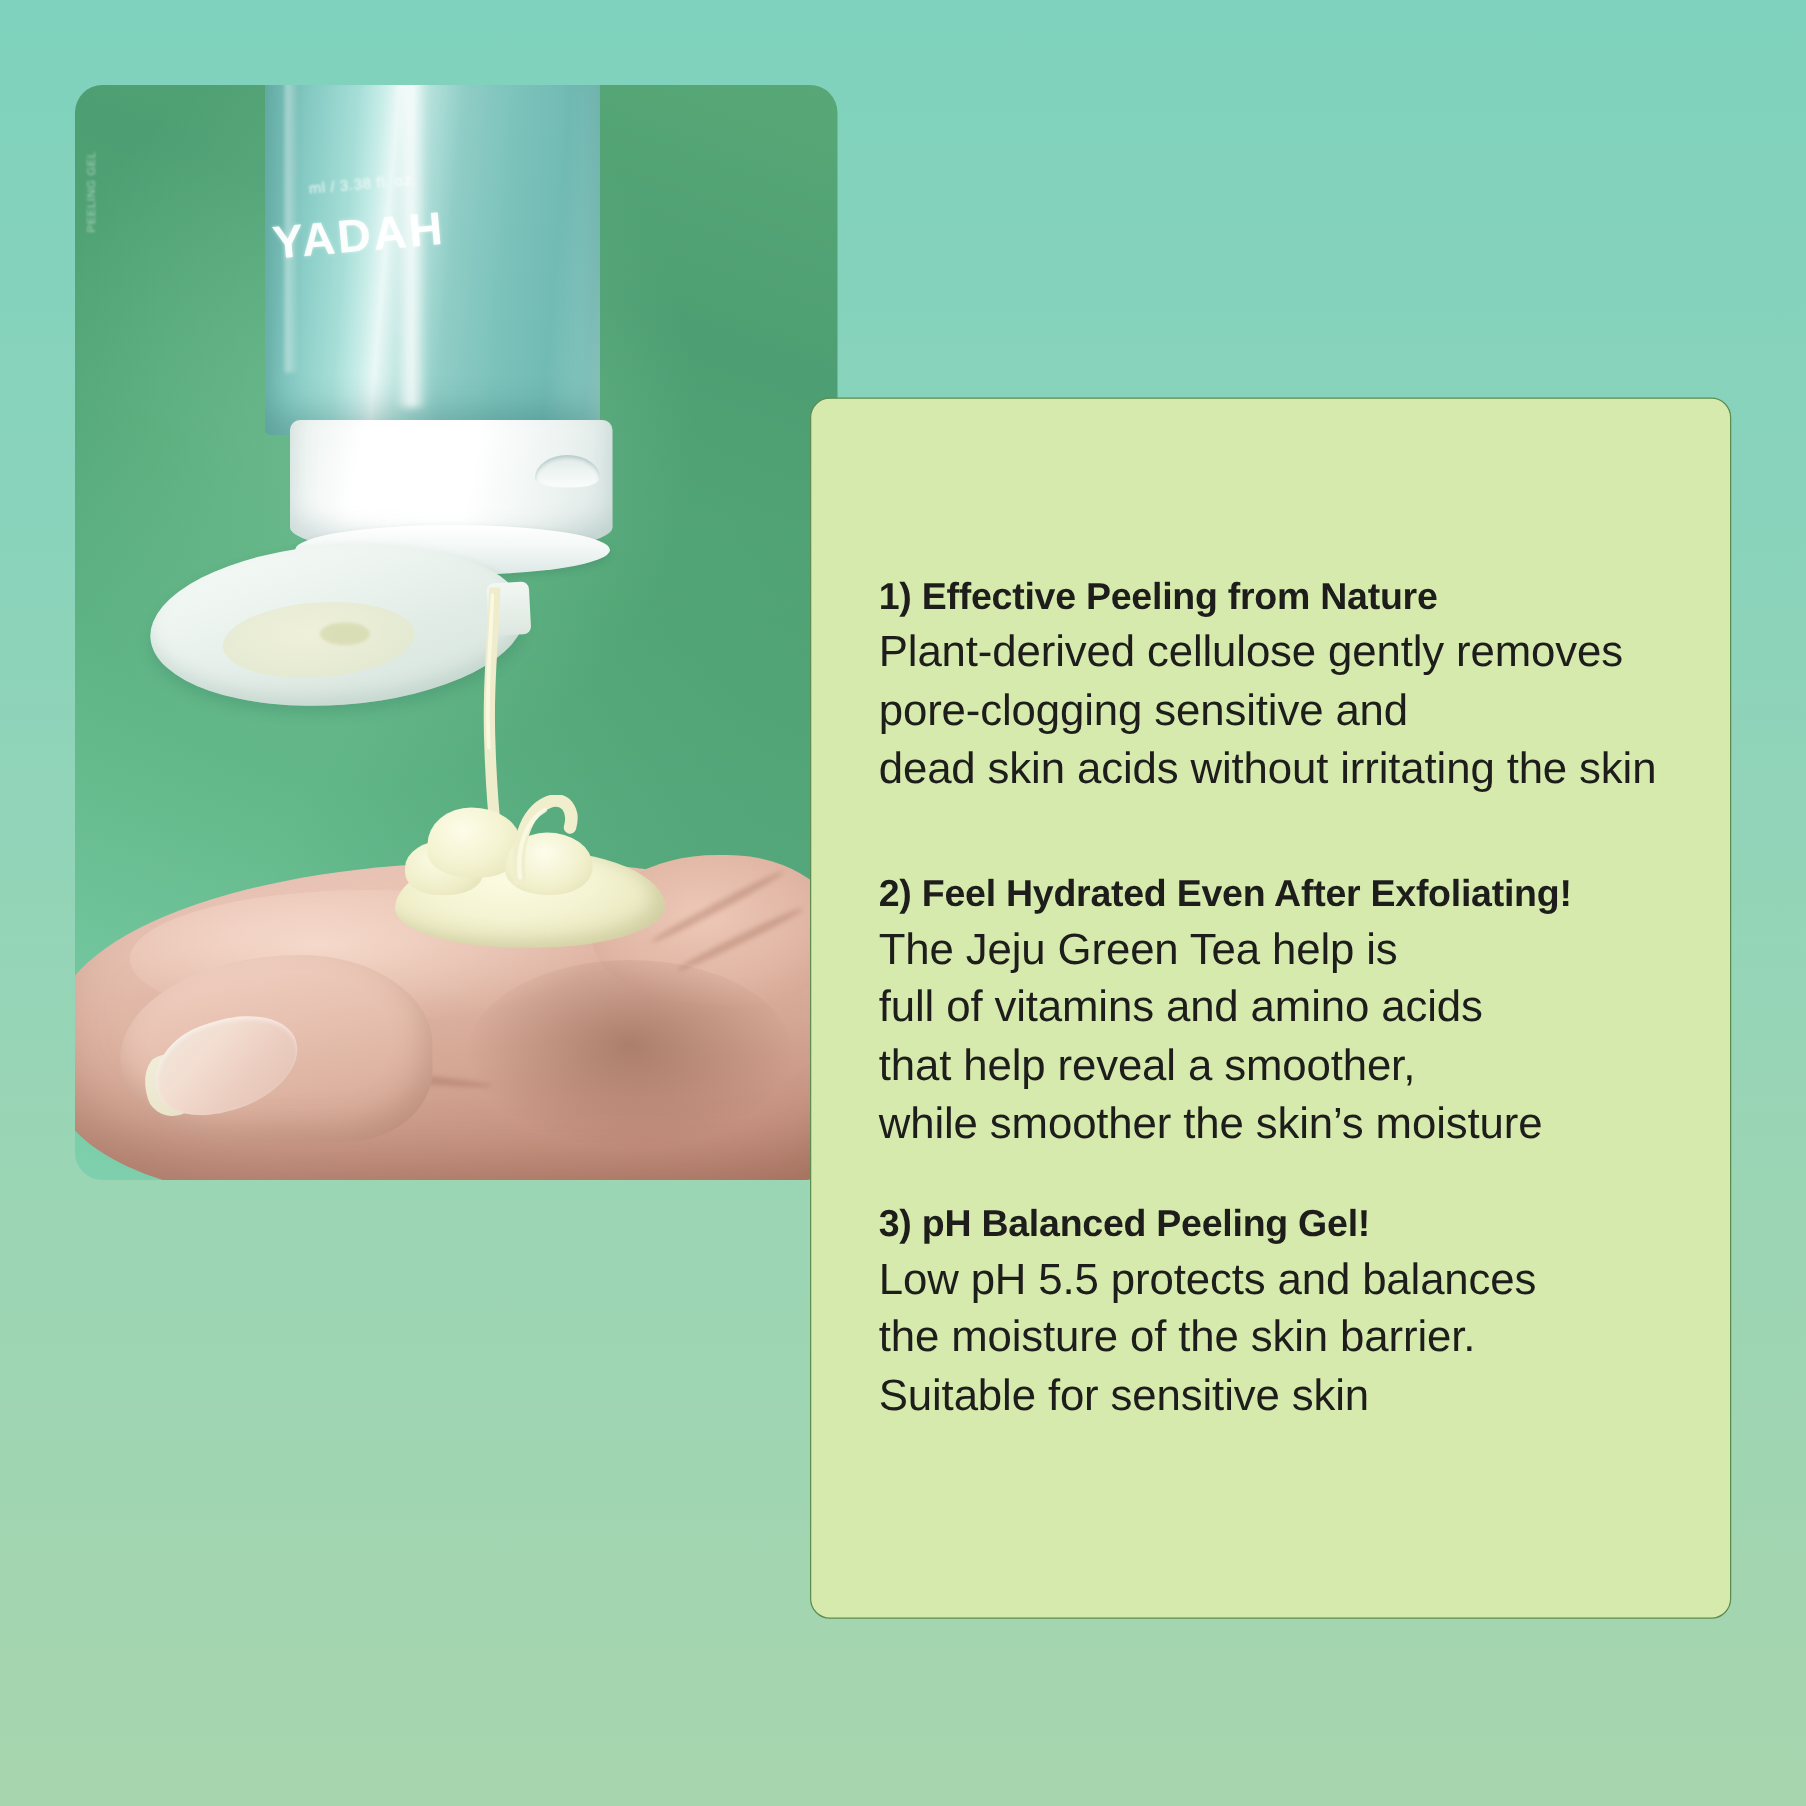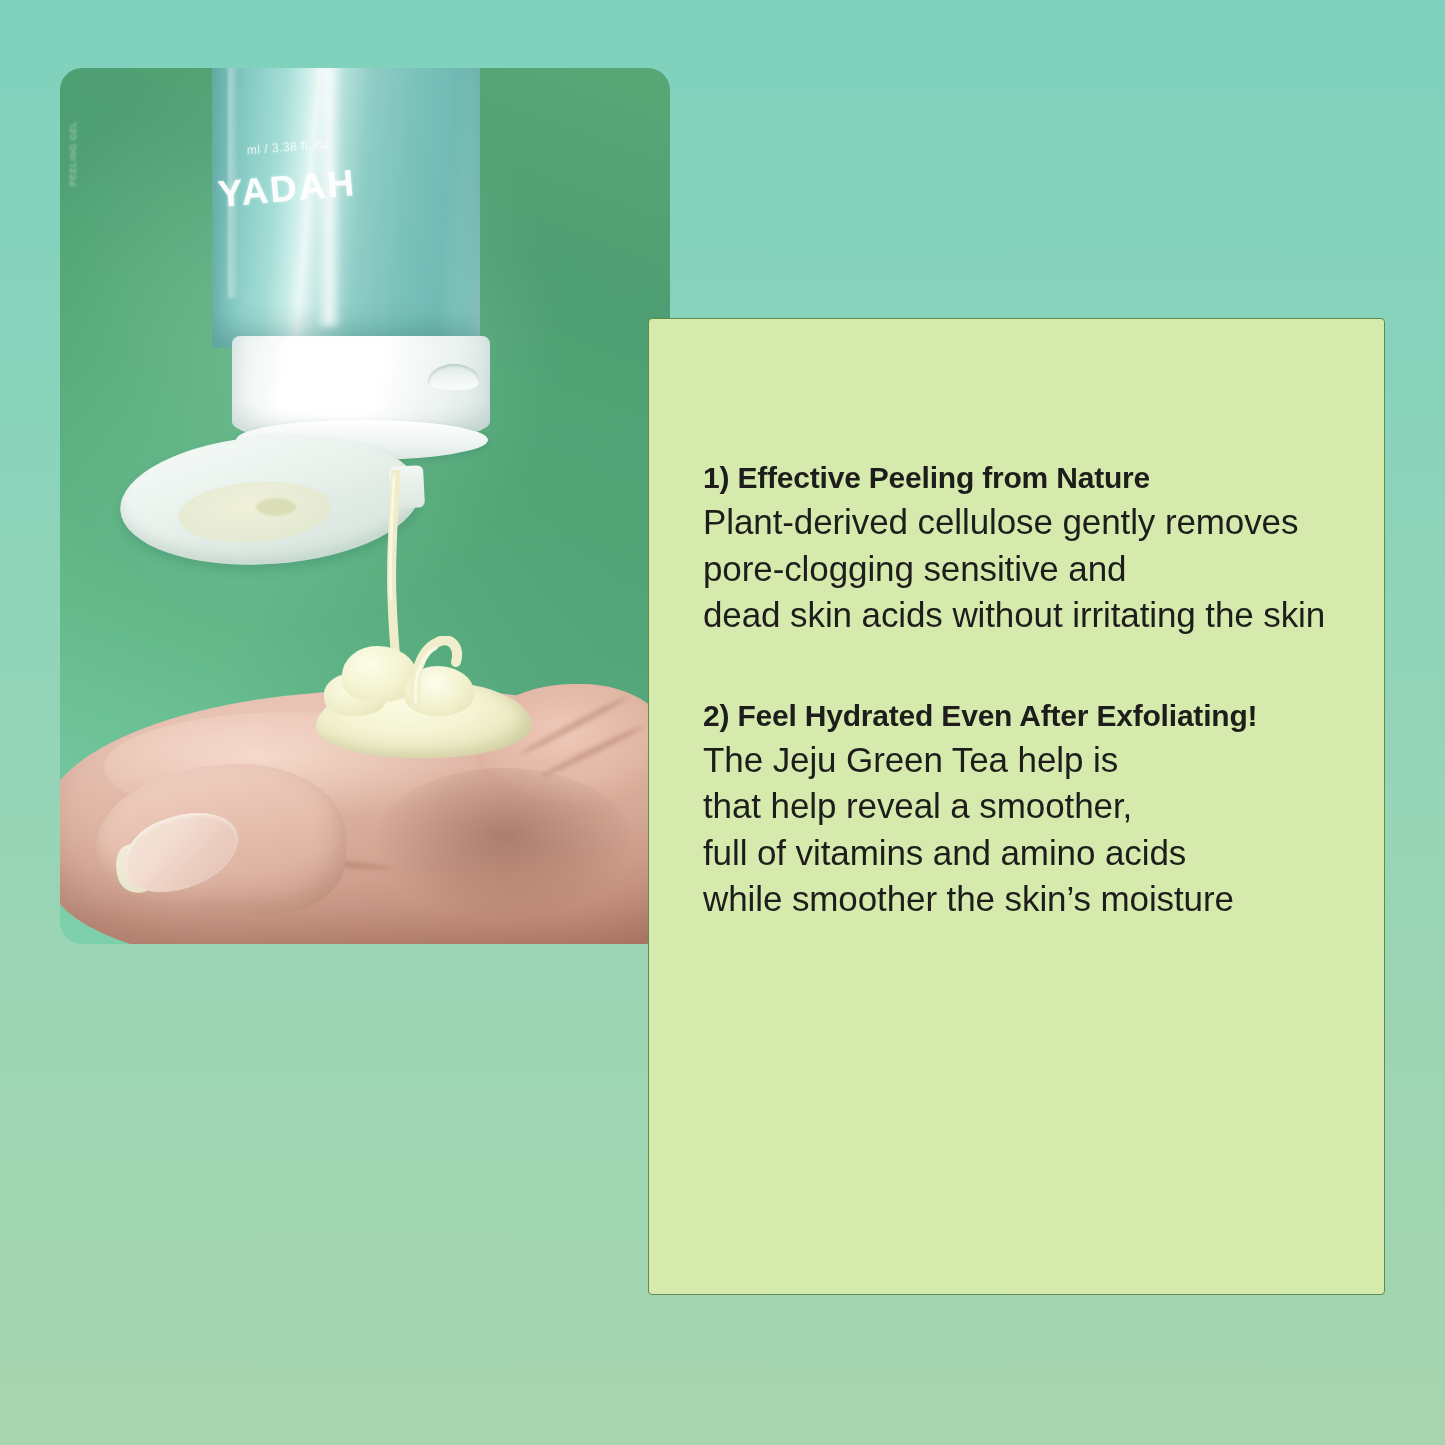--- a/index.html
+++ b/index.html
@@ -348,21 +348,21 @@
 
   
   .panel {
     position: absolute;
     left: 648px;
     top: 318px;
     width: 737px;
     height: 977px;
     background: #d7eaad;
     border: 1.5px solid #5a8d4e;
-    border-radius: 4px;
+    border-radius: 16px;
     box-sizing: border-box;
   }
   .panel-content {
     position: absolute;
     left: 54px;
     top: 142px;
     width: 660px;
   }
   .feature {
     margin-bottom: 44px;
@@ -459,22 +459,28 @@
       <div class="feature gap-2">
         <div class="feature-heading">1) Effective Peeling from Nature</div>
         <div class="feature-line">Plant-derived cellulose gently removes</div>
         <div class="feature-line">pore-clogging sensitive and</div>
         <div class="feature-line">dead skin acids without irritating the skin</div>
       </div>
 
       <div class="feature gap-3">
         <div class="feature-heading">2) Feel Hydrated Even After Exfoliating!</div>
         <div class="feature-line">The Jeju Green Tea help is</div>
+        <div class="feature-line">full of vitamins and amino acids</div>
         <div class="feature-line">that help reveal a smoother,</div>
-        <div class="feature-line">full of vitamins and amino acids</div>
         <div class="feature-line">while smoother the skin’s moisture</div>
       </div>
 
+      <div class="feature">
+        <div class="feature-heading">3) pH Balanced Peeling Gel!</div>
+        <div class="feature-line">Low pH 5.5 protects and balances</div>
+        <div class="feature-line">the moisture of the skin barrier.</div>
+        <div class="feature-line">Suitable for sensitive skin</div>
+      </div>
 
     </div>
   </div>
 
 </div>
 
 </body></html>

